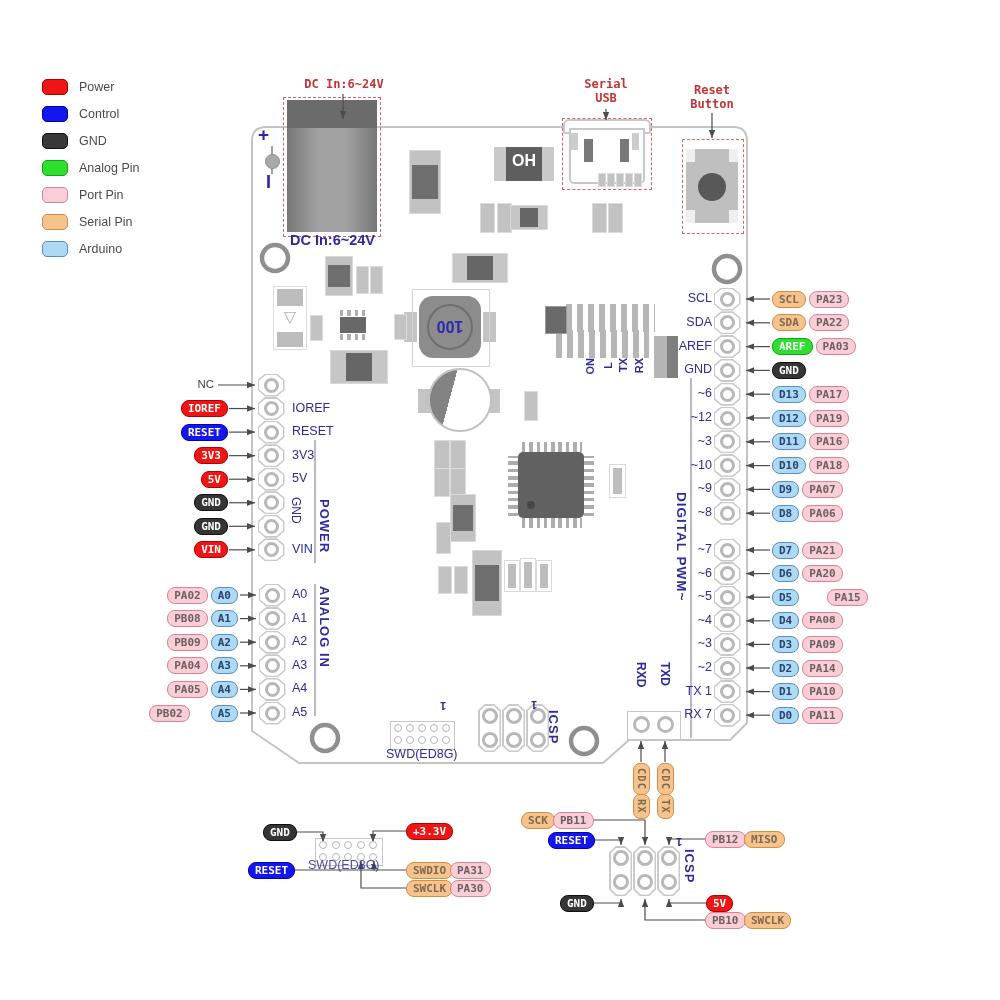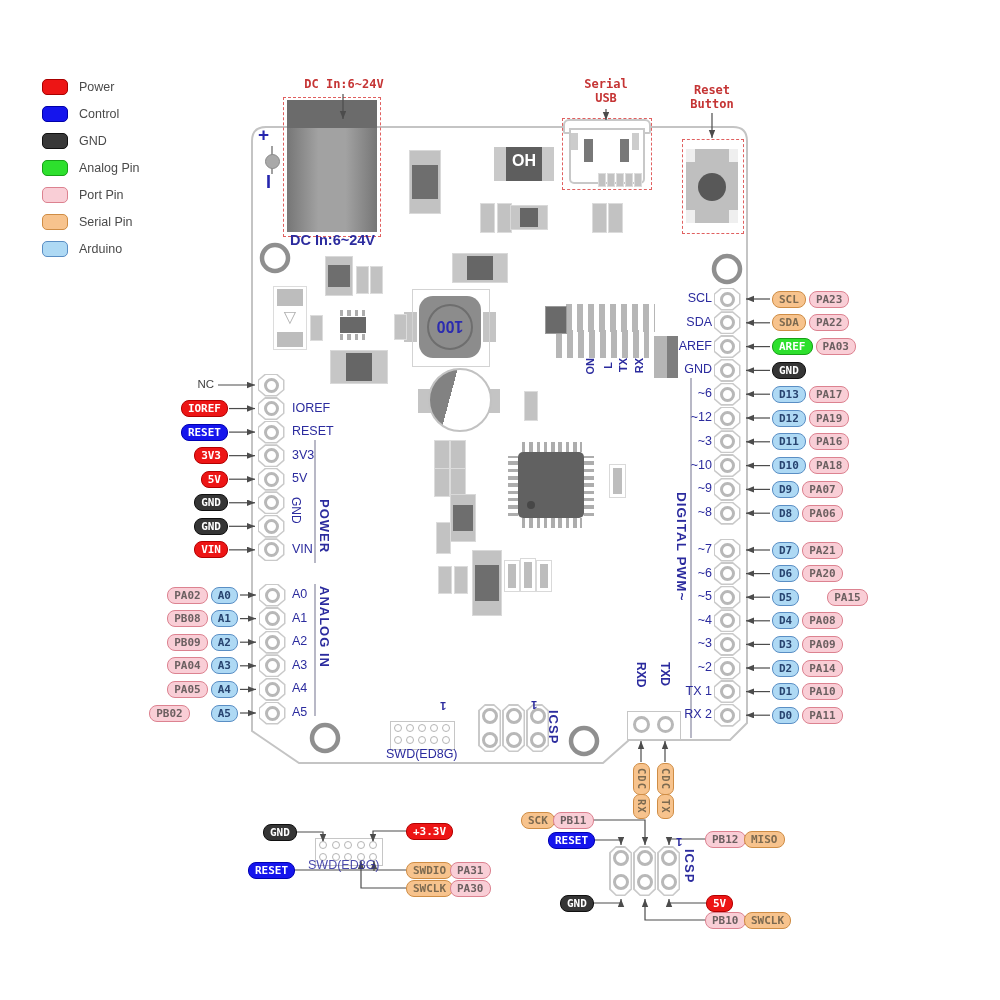--- a/index.html
+++ b/index.html
@@ -512,21 +512,21 @@
       <div class="bdg c-port" style="min-width: 22px; text-align: center;">PA15</div>
     </div>
     <div class="blab" style="right: 288px; top: 589.2px;">~5</div>
     <div class="pad" style="left: 713.5px; top: 609.3px;">
       <i class="o1"></i>
       <i class="o2"></i>
       <i class="ring"></i>
     </div>
     <div class="rowflex" style="left: 772px; top: 612.3px;">
       <div class="bdg c-arduino" style="min-width: 22px; text-align: center;">D4</div>
-      <div class="bdg c-port" style="min-width: 22px; text-align: left;">PA08</div>
+      <div class="bdg c-port" style="min-width: 22px; text-align: left; font-family: Liberation Mono, monospace;">PA08</div>
     </div>
     <div class="blab" style="right: 288px; top: 612.8px;">~4</div>
     <div class="pad" style="left: 713.5px; top: 632.9px;">
       <i class="o1"></i>
       <i class="o2"></i>
       <i class="ring"></i>
     </div>
     <div class="rowflex" style="left: 772px; top: 635.9px;">
       <div class="bdg c-arduino" style="min-width: 22px; text-align: center;">D3</div>
       <div class="bdg c-port" style="min-width: 22px; text-align: center;">PA09</div>
@@ -554,21 +554,21 @@
     <div class="blab" style="right: 288px; top: 683.6px;">TX 1</div>
     <div class="pad" style="left: 713.5px; top: 703.7px;">
       <i class="o1"></i>
       <i class="o2"></i>
       <i class="ring"></i>
     </div>
     <div class="rowflex" style="left: 772px; top: 706.7px;">
       <div class="bdg c-arduino" style="min-width: 22px; text-align: center;">D0</div>
       <div class="bdg c-port" style="min-width: 22px; text-align: center;">PA11</div>
     </div>
-    <div class="blab" style="right: 288px; top: 707.2px;">RX 2</div>
+    <div class="blab" style="right: 288px; top: 707.2px;">RX 7</div>
     <div class="ringp" style="left: 632.5px; top: 715.5px; width: 17px; height: 17px;"></div>
     <div class="ringp" style="left: 656.5px; top: 715.5px; width: 17px; height: 17px;"></div>
     <div class="octcol" style="left: 478px; top: 704px; height: 48px;">
       <i class="o1"></i>
       <i class="o2"></i>
       <i class="ringp" style="left: 3.5px; top: 4px; width: 16px; height: 16px;"></i>
       <i class="ringp" style="left: 3.5px; top: 28px; width: 16px; height: 16px;"></i>
     </div>
     <div class="octcol" style="left: 502px; top: 704px; height: 48px;">
       <i class="o1"></i>

